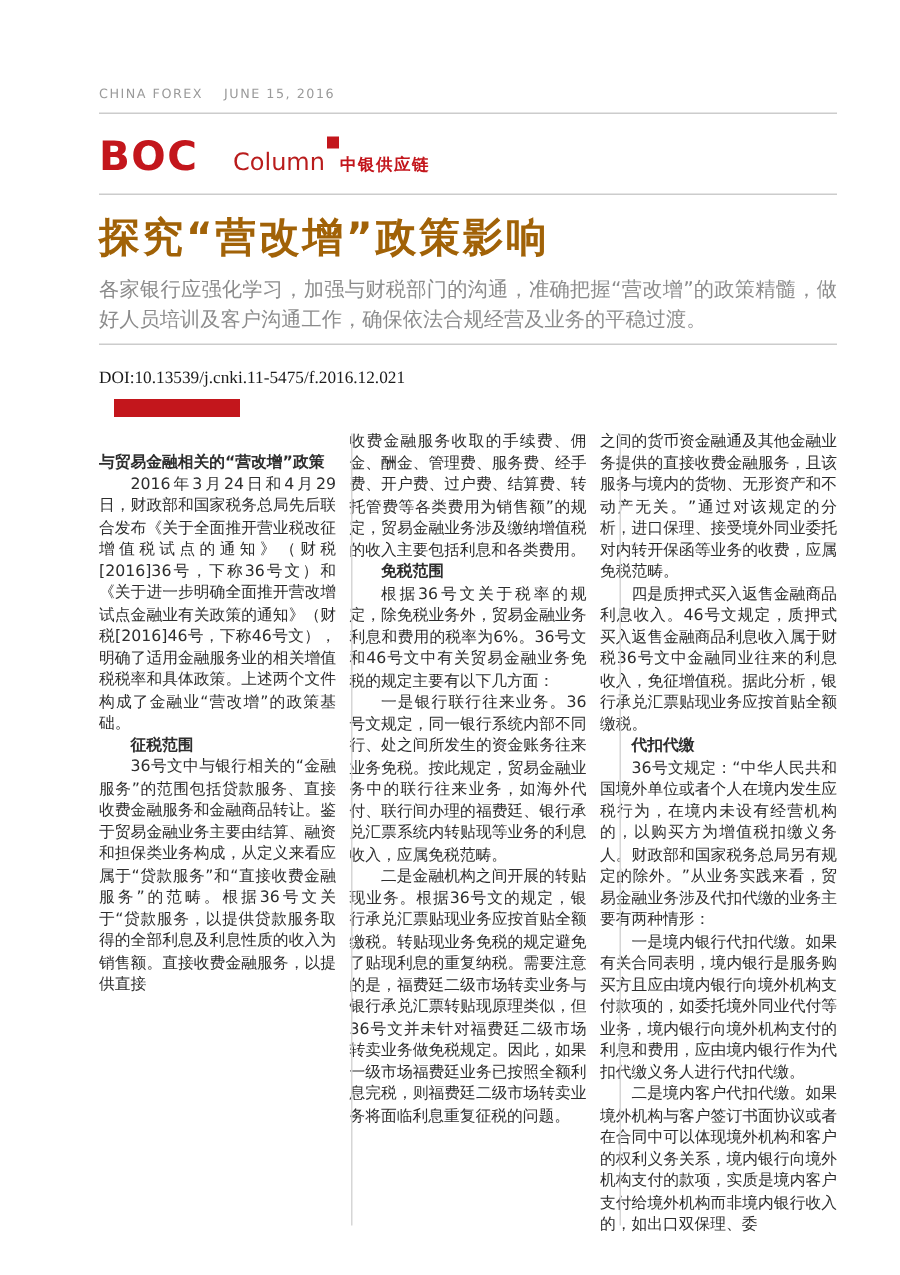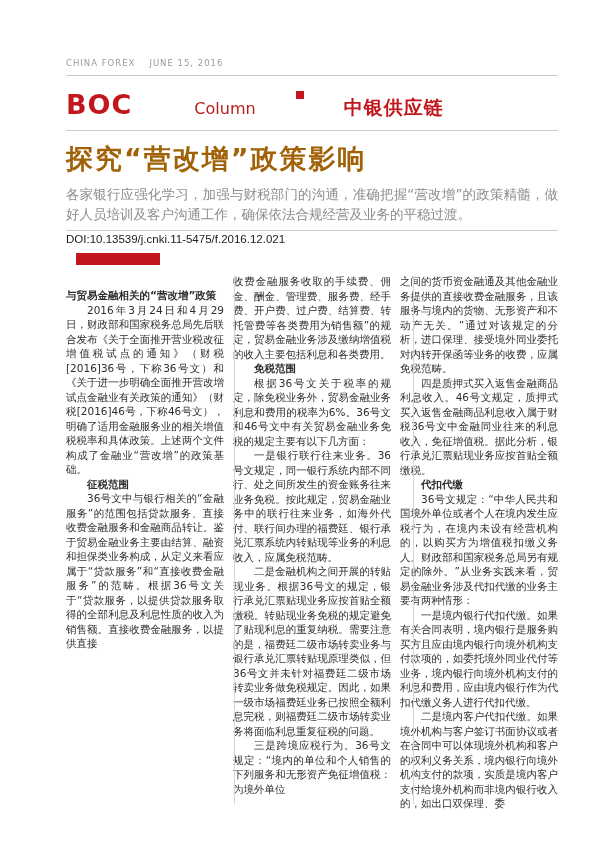--- a/index.html
+++ b/index.html
@@ -5,36 +5,36 @@
   :root { --accent:#c3161c; --lead:#9b544b; --rule:#cccccc; --body:#2e2e2e; }
   * { margin:0; padding:0; box-sizing:border-box; }
   html,body { background:#ffffff; }
   body { width:600px; height:850px; overflow:hidden;
          font-family:"DejaVu Sans","Liberation Sans",sans-serif; }
   .page { width:600px; height:850px; background:#fff; padding:58px 42px 0 66px; }
 
   .masthead { font-size:8.5px; color:#9a9a9a; letter-spacing:1px; display:flex; gap:14px; }
   .rule { border-top:1px solid var(--rule); margin-top:7px; }
 
-  .logo-row { margin-top:13px; display:flex; align-items:baseline; white-space:nowrap;gap:39px; }
+  .logo-row { margin-top:13px; display:flex; align-items:baseline; white-space:nowrap; }
   .boc { color:var(--accent); font-size:27px; font-weight:600; letter-spacing:1px; }
   .column-word { color:#b91c1c; font-size:16px; margin-left:23px; }
   .red-sq { width:8px; height:8px; background:var(--accent); display:inline-block;
             align-self:flex-start; margin:2px 1px 0 1px; }
-  .cn { color:var(--accent); font-size:19px; font-weight:700; letter-spacing:1px; }
+  .cn { color:var(--accent); font-size:11px; font-weight:700; letter-spacing:1px; }
   .rule.under-logo { margin-top:9px; }
 
   .title { color:#a16207; font-size:27px; font-weight:700; letter-spacing:2px; margin-top:10px; }
   .subtitle { color:#8c8c8c; font-size:13.5px; line-height:1.45; margin-top:8px;
               text-align:justify; }
   .byline { color:#3a3a3a; font-size:10.5px; font-weight:700; margin-top:8px; }
   .rule.under-byline { margin-top:6px; }
 
-  .doi { font-family:Liberation Sans, sans-serif; font-size:11.5px;
-         color:#1a1a1a; margin-top:2px; }
+  .doi { font-family:Liberation Serif, serif; font-size:11.5px;
+         color:#1a1a1a; margin-top:16px; }
   .lead-bar { width:84px; height:12px; background:var(--accent); margin:8px 0 9px 10px; }
 
   .columns { position:relative; height:540px; overflow:hidden;
              display:flex; justify-content:space-between; }
   .col { width:158px; font-size:10.5px; line-height:14.5px; color:var(--body);
          text-align:justify; }
   .vrule { position:absolute; top:2px; bottom:10px; width:1px; background:#d6d6d6; }
   .vrule-1 { left:168px; } .vrule-2 { left:347px; }
 
   .blk { margin:0; }
@@ -78,21 +78,20 @@
         <p class="blk p">2016年3月24日和4月29日，财政部和国家税务总局先后联合发布《关于全面推开营业税改征增值税试点的通知》（财税[2016]36号，下称36号文）和《关于进一步明确全面推开营改增试点金融业有关政策的通知》（财税[2016]46号，下称46号文），明确了适用金融服务业的相关增值税税率和具体政策。上述两个文件构成了金融业“营改增”的政策基础。</p>
         <p class="blk h2">征税范围</p>
         <p class="blk p">36号文中与银行相关的“金融服务”的范围包括贷款服务、直接收费金融服务和金融商品转让。鉴于贸易金融业务主要由结算、融资和担保类业务构成，从定义来看应属于“贷款服务”和“直接收费金融服务”的范畴。根据36号文关于“贷款服务，以提供贷款服务取得的全部利息及利息性质的收入为销售额。直接收费金融服务，以提供直接</p>
       </div>
     <div class="col">
         <p class="blk cont">收费金融服务收取的手续费、佣金、酬金、管理费、服务费、经手费、开户费、过户费、结算费、转托管费等各类费用为销售额”的规定，贸易金融业务涉及缴纳增值税的收入主要包括利息和各类费用。</p>
         <p class="blk h2">免税范围</p>
         <p class="blk p">根据36号文关于税率的规定，除免税业务外，贸易金融业务利息和费用的税率为6%。36号文和46号文中有关贸易金融业务免税的规定主要有以下几方面：</p>
         <p class="blk p">一是银行联行往来业务。36号文规定，同一银行系统内部不同行、处之间所发生的资金账务往来业务免税。按此规定，贸易金融业务中的联行往来业务，如海外代付、联行间办理的福费廷、银行承兑汇票系统内转贴现等业务的利息收入，应属免税范畴。</p>
         <p class="blk p">二是金融机构之间开展的转贴现业务。根据36号文的规定，银行承兑汇票贴现业务应按首贴全额缴税。转贴现业务免税的规定避免了贴现利息的重复纳税。需要注意的是，福费廷二级市场转卖业务与银行承兑汇票转贴现原理类似，但36号文并未针对福费廷二级市场转卖业务做免税规定。因此，如果一级市场福费廷业务已按照全额利息完税，则福费廷二级市场转卖业务将面临利息重复征税的问题。</p>
-        <p class="blk p">三是跨境应税行为。36号文规定：“境内的单位和个人销售的下列服务和无形资产免征增值税：为境外单位</p>
       </div>
     <div class="col">
         <p class="blk cont">之间的货币资金融通及其他金融业务提供的直接收费金融服务，且该服务与境内的货物、无形资产和不动产无关。”通过对该规定的分析，进口保理、接受境外同业委托对内转开保函等业务的收费，应属免税范畴。</p>
         <p class="blk p">四是质押式买入返售金融商品利息收入。46号文规定，质押式买入返售金融商品利息收入属于财税36号文中金融同业往来的利息收入，免征增值税。据此分析，银行承兑汇票贴现业务应按首贴全额缴税。</p>
         <p class="blk h2">代扣代缴</p>
         <p class="blk p">36号文规定：“中华人民共和国境外单位或者个人在境内发生应税行为，在境内未设有经营机构的，以购买方为增值税扣缴义务人。财政部和国家税务总局另有规定的除外。”从业务实践来看，贸易金融业务涉及代扣代缴的业务主要有两种情形：</p>
         <p class="blk p">一是境内银行代扣代缴。如果有关合同表明，境内银行是服务购买方且应由境内银行向境外机构支付款项的，如委托境外同业代付等业务，境内银行向境外机构支付的利息和费用，应由境内银行作为代扣代缴义务人进行代扣代缴。</p>
         <p class="blk p">二是境内客户代扣代缴。如果境外机构与客户签订书面协议或者在合同中可以体现境外机构和客户的权利义务关系，境内银行向境外机构支付的款项，实质是境内客户支付给境外机构而非境内银行收入的，如出口双保理、委</p>
       </div>
   </div>

